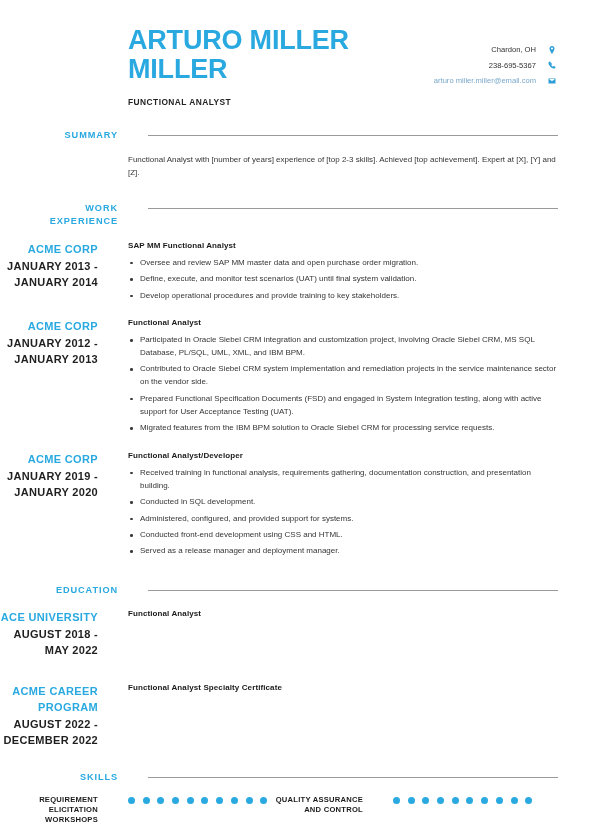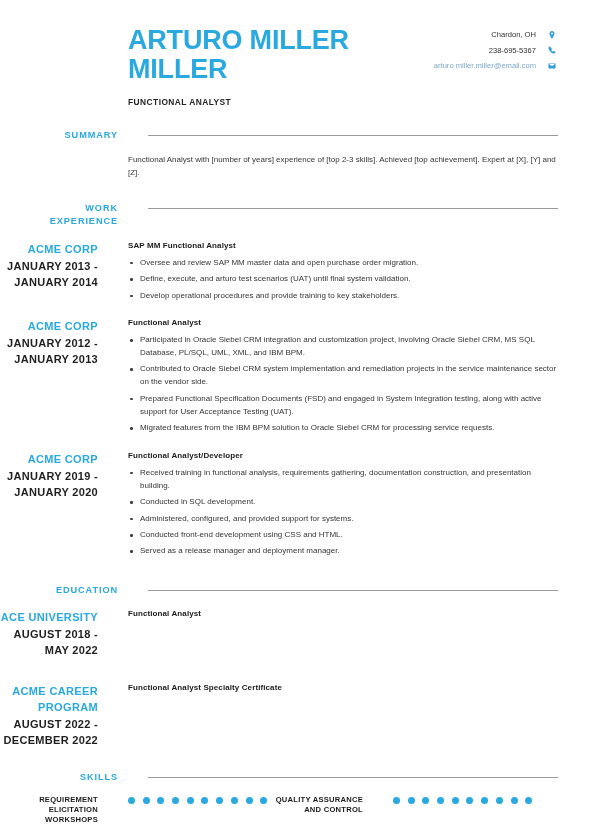--- a/index.html
+++ b/index.html
@@ -6,21 +6,21 @@
   html, body {
     width: 594px; height: 838px;
     background: #ffffff;
     font-family: "Liberation Sans", sans-serif;
     color: #2b2b2b;
     overflow: hidden;
   }
   .page { position: relative; width: 594px; height: 838px; padding: 0; }
 
   
-  .header { display: flex; padding: 26px 38px 0 128px; }
+  .header { display: flex; padding: 26px 38px 0 128px; align-items: center; }
   .header-left { flex: 1 1 auto; }
   .name {
     color: #29a9e0;
     font-size: 27px;
     font-weight: bold;
     line-height: 1.07;
     letter-spacing: -0.2px;
   }
   .job-title {
     margin-top: 13px;
@@ -178,21 +178,21 @@
 
     <div class="entry">
       <div class="entry-meta">
         <div class="org">ACME CORP</div>
         <div class="dates">JANUARY 2013 - JANUARY 2014</div>
       </div>
       <div class="entry-body">
         <div class="role">SAP MM Functional Analyst</div>
         <ul class="bullets">
           <li>Oversee and review SAP MM master data and open purchase order migration.</li>
-          <li>Define, execute, and arturo test scenarios (UAT) until final system validation.</li>
+          <li>Define, execute, and monitor test scenarios (UAT) until final system validation.</li>
           <li>Develop operational procedures and provide training to key stakeholders.</li>
         </ul>
       </div>
     </div>
 
     <div class="entry">
       <div class="entry-meta">
         <div class="org">ACME CORP</div>
         <div class="dates">JANUARY 2012 - JANUARY 2013</div>
       </div>

